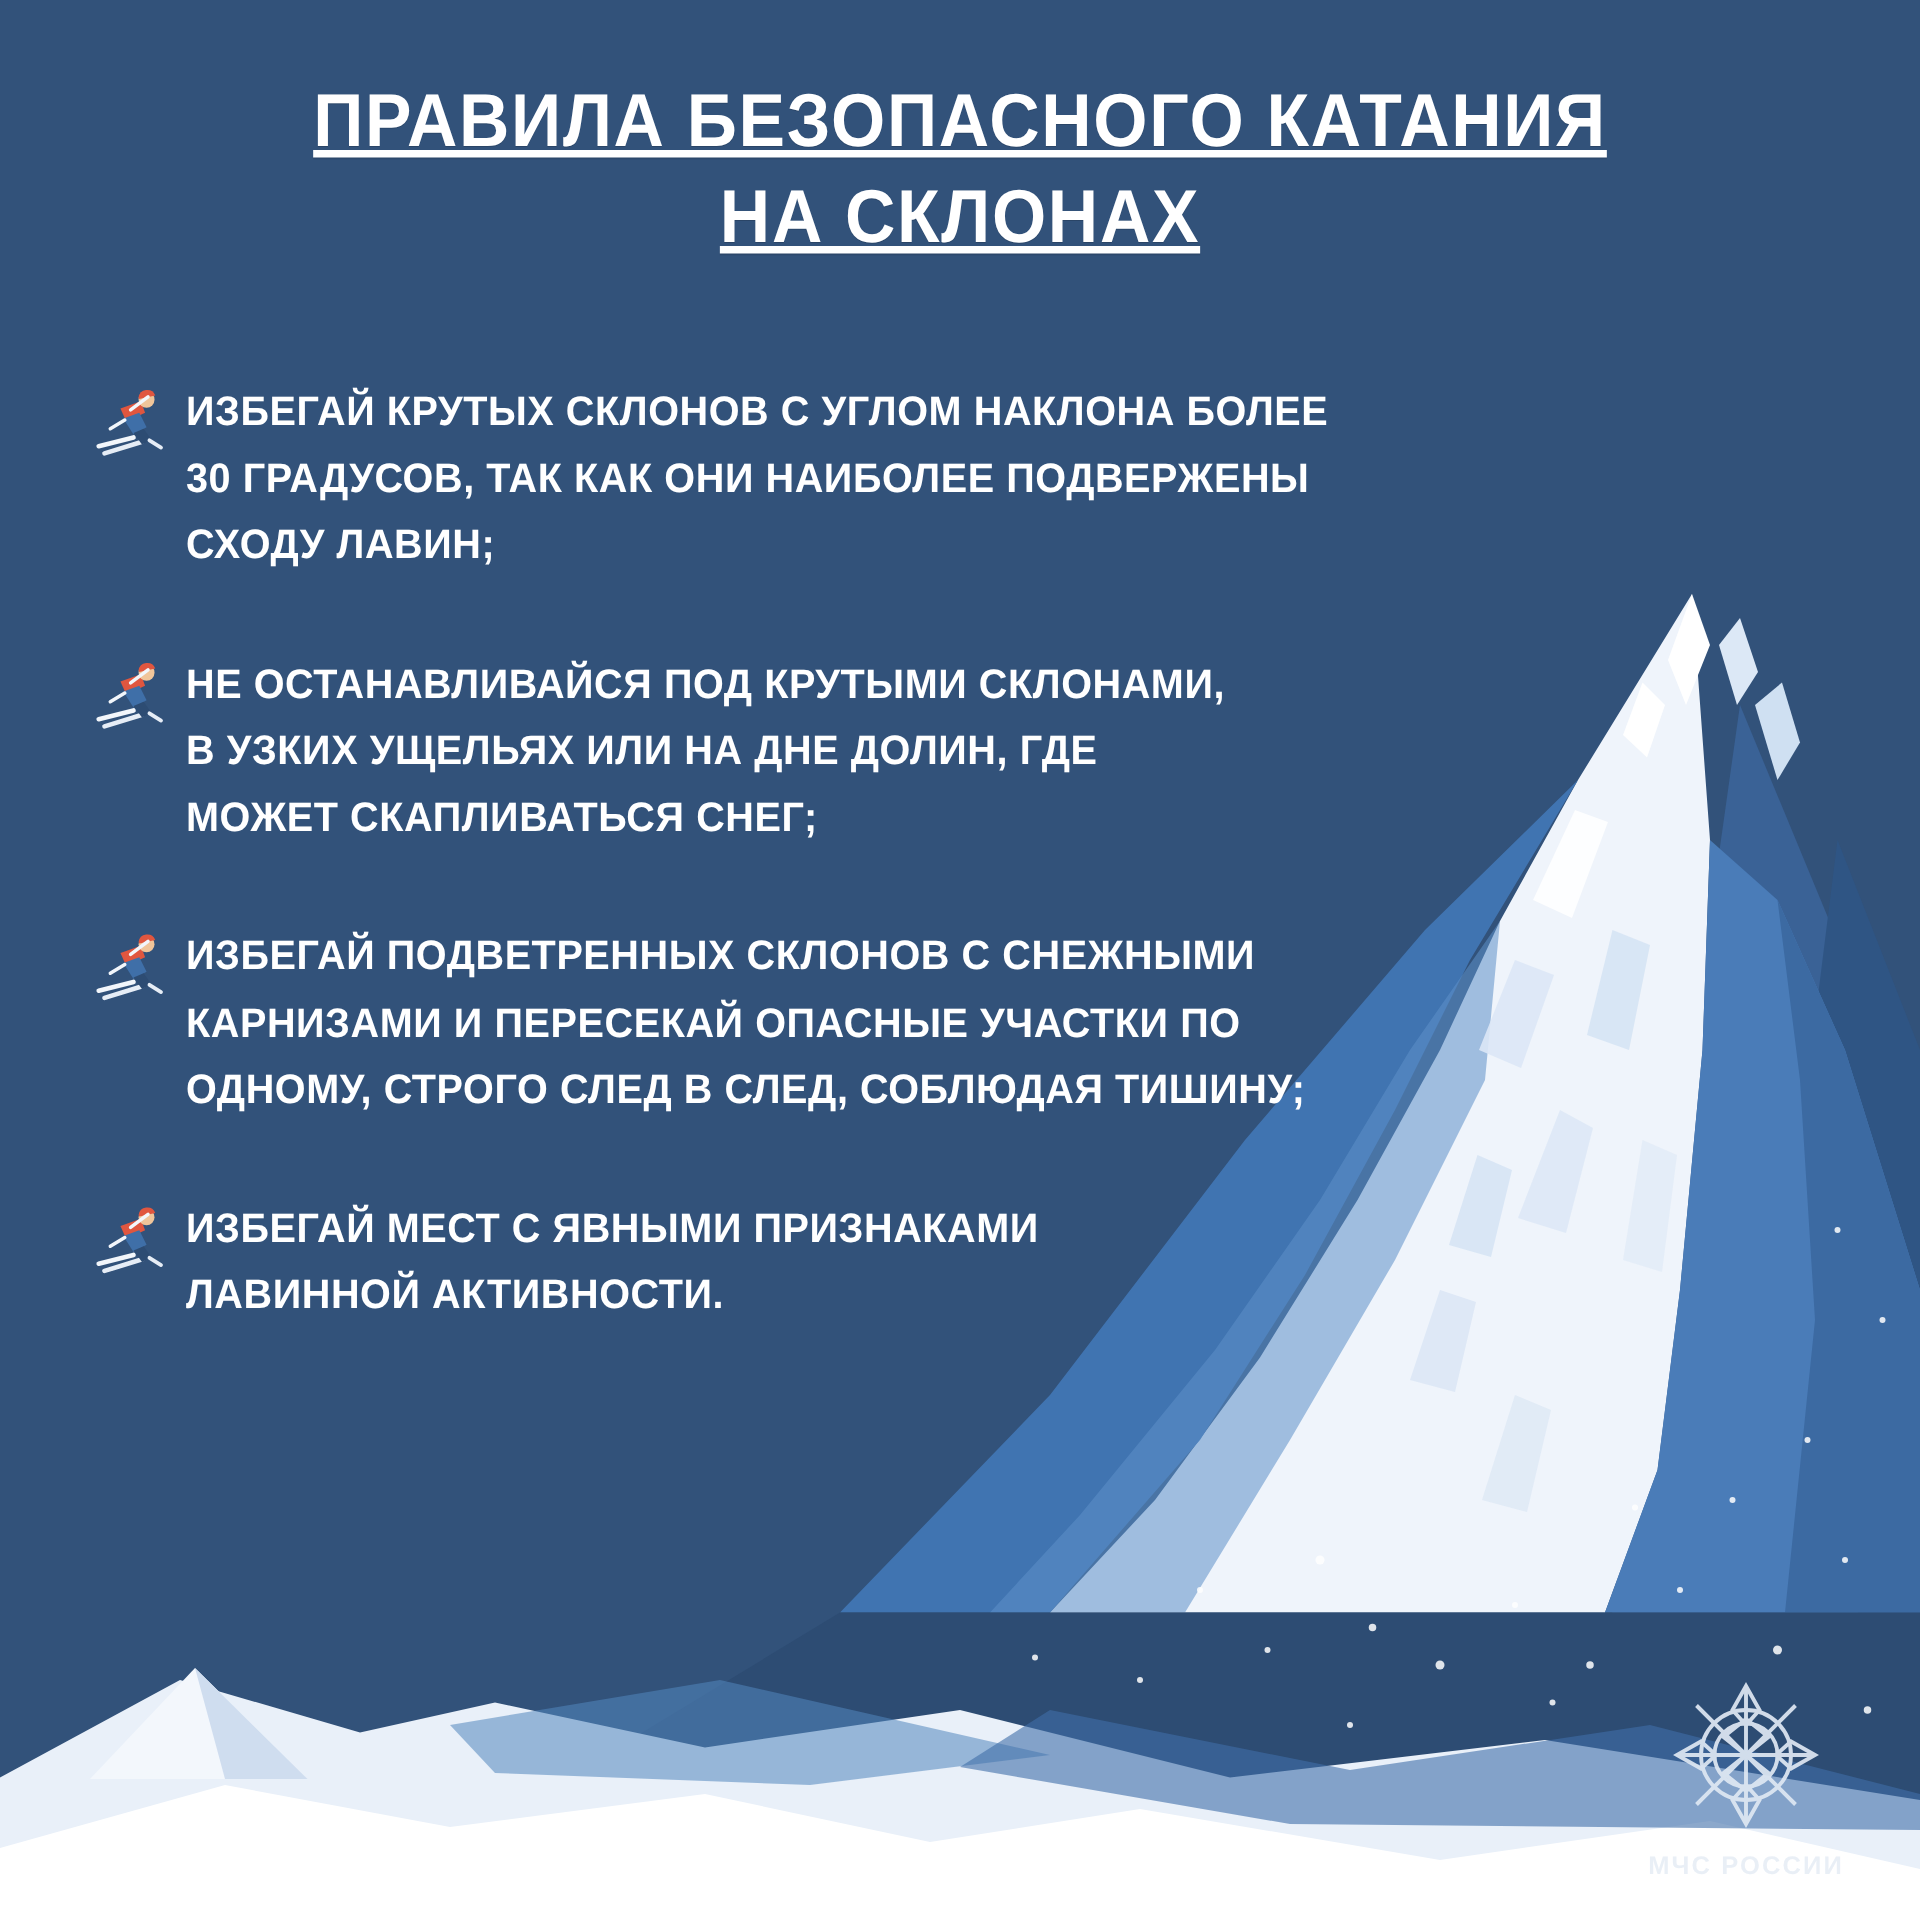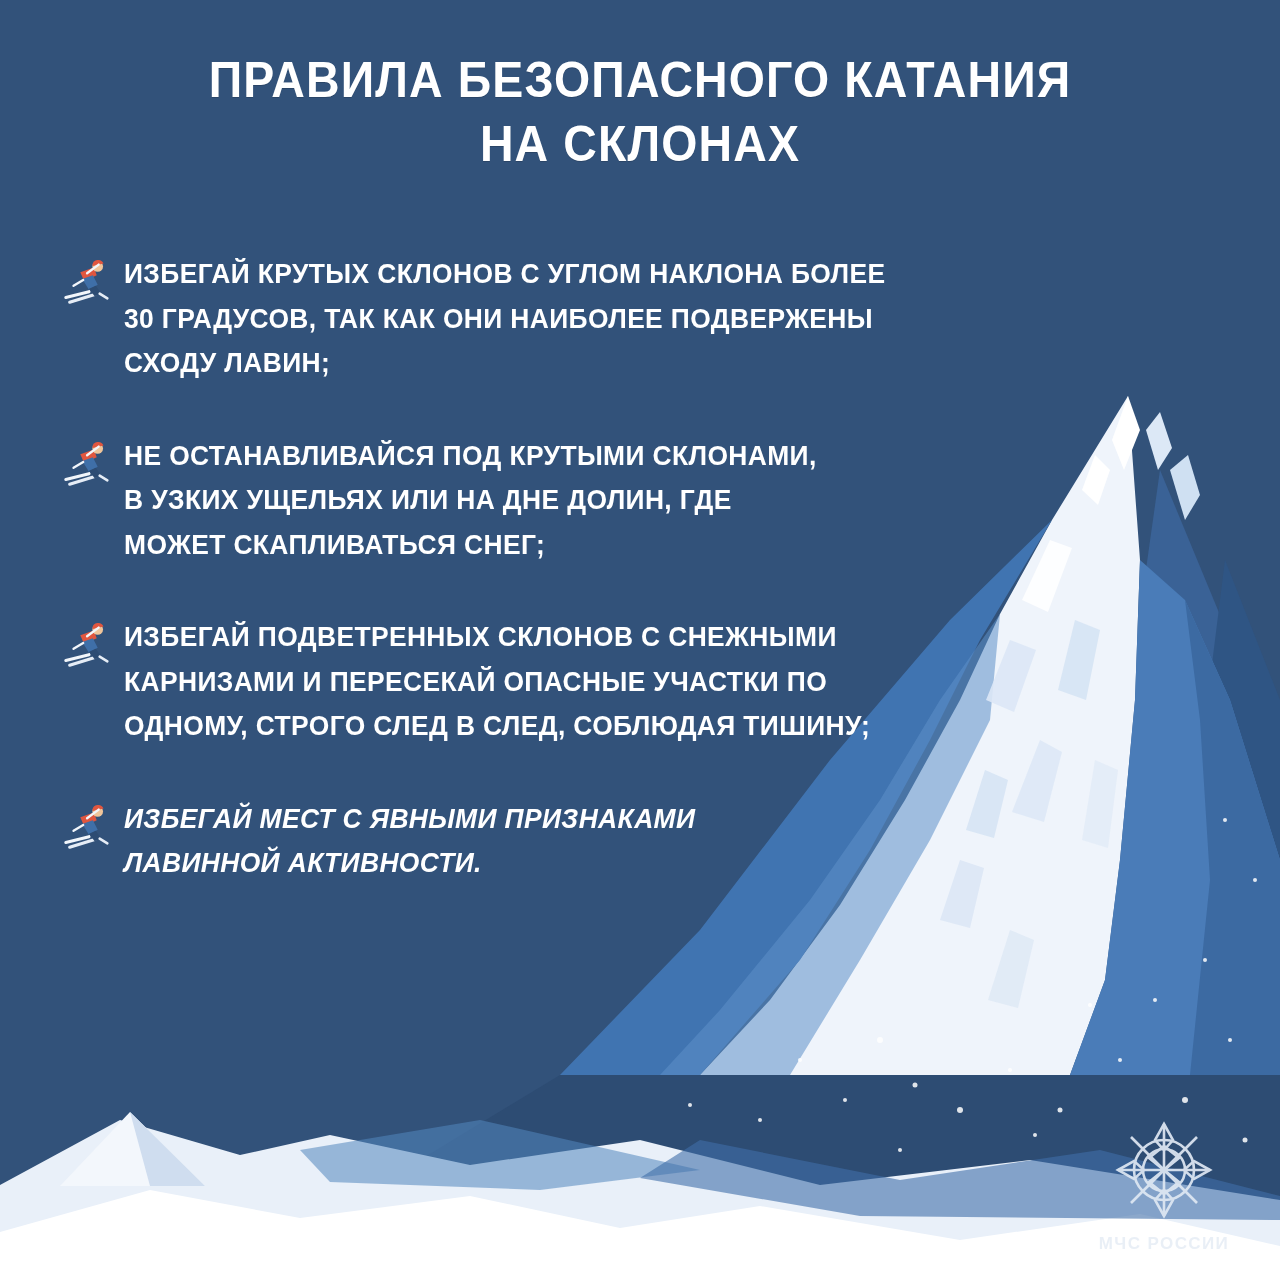--- a/index.html
+++ b/index.html
@@ -26,20 +26,21 @@
   }
 
   
   .title-wrap {
     position: absolute;
     top: 48px;
     left: 0;
     width: 1280px;
     text-align: center;
     z-index: 5;
+    text-decoration: underline;
   }
   .title-line {
     font-family: "Liberation Sans Narrow", "Liberation Sans", sans-serif;
     font-weight: 700;
     font-size: 50px;
     letter-spacing: 1.2px;
     line-height: 1.28;
     text-transform: uppercase;
     transform: scaleX(0.93);
     text-shadow: 0 1px 0 rgba(0,0,0,0.15);
@@ -51,21 +52,21 @@
     top: 252px;
     left: 58px;
     width: 900px;
     z-index: 5;
   }
   .rule {
     position: relative;
     padding-left: 66px;
     margin-bottom: 48px;
   }
-  .rule:last-child { margin-bottom: 0; font-style: italic; }
+  .rule:last-child { margin-bottom: 0; }
 
   .rule-text {
     font-family: "Liberation Sans Narrow", "Liberation Sans", sans-serif;
     font-weight: 700;
     font-size: 27.5px;
     line-height: 1.62;
     letter-spacing: 0.4px;
     text-transform: uppercase;
     transform: scaleX(0.96);
     transform-origin: left center;

